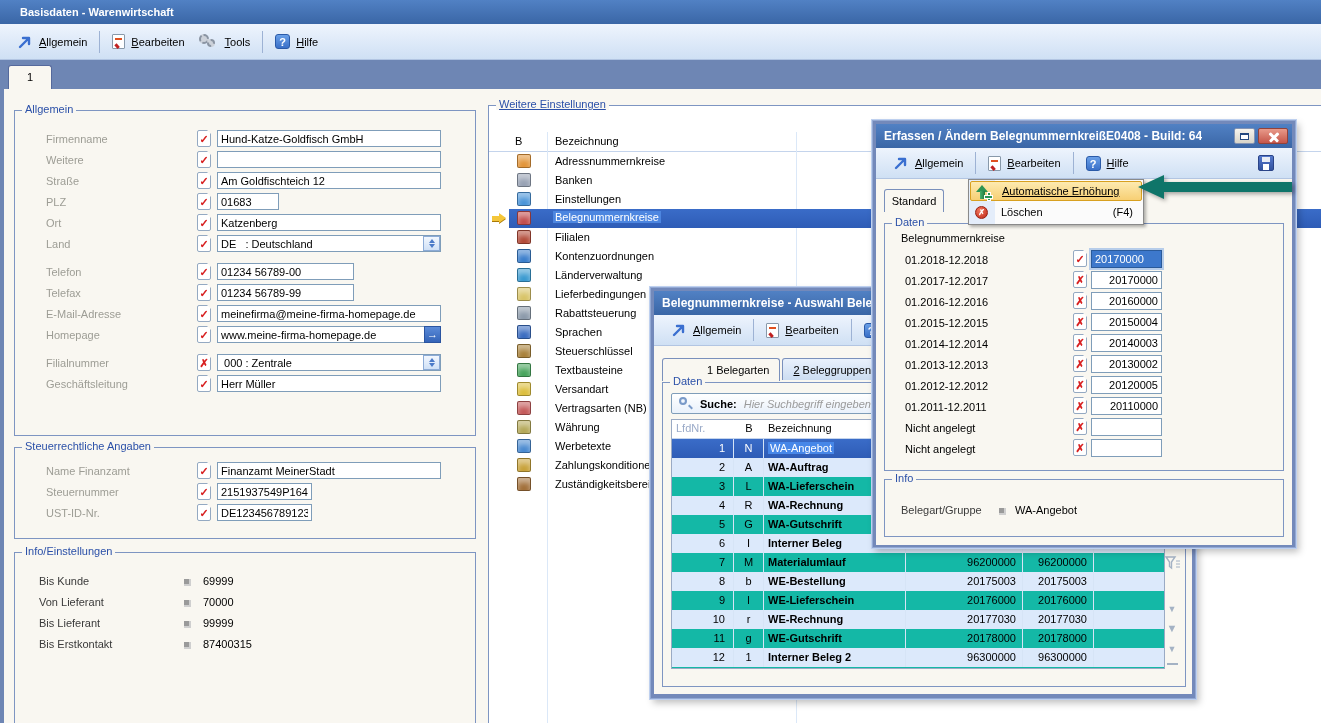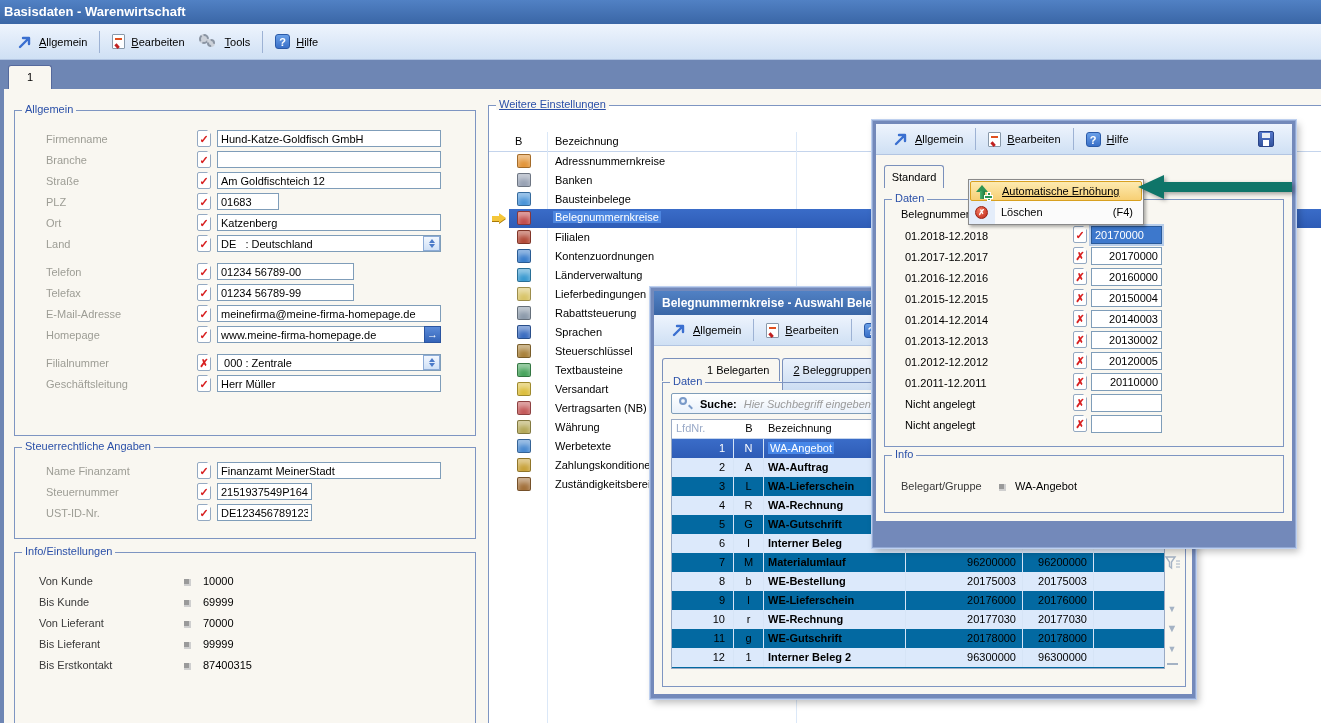--- a/index.html
+++ b/index.html
@@ -3,21 +3,21 @@
 <meta charset="utf-8">
 <style>
   html,body{margin:0;padding:0;background:#e0e0e0;}
   *{box-sizing:border-box;}
   .screen{position:relative;width:1321px;height:723px;overflow:hidden;background:#fff;
           font-family:"Liberation Sans",sans-serif;font-size:11px;color:#000;}
 
   
   .titlebar{position:absolute;left:0;top:0;width:100%;height:24px;
             background:linear-gradient(180deg,#5181c4,#3a66a6);color:#fff;
-            font-weight:bold;font-size:13px;line-height:24px;padding-left:4px;}
+            font-weight:bold;font-size:11px;line-height:24px;padding-left:20px;}
   .toolbar{display:flex;align-items:center;padding-left:10px;
            background:linear-gradient(#eef4fd,#cfe0f4);border-bottom:1px solid #b2c5e2;}
   .main-toolbar{position:absolute;left:0;top:24px;width:100%;height:36px;}
   .tbtn{display:flex;align-items:center;gap:6px;padding:3px 7px;cursor:default;}
   .tsep{width:1px;height:22px;background:#9db2d4;margin:0 5px;}
   .tabband{position:absolute;left:0;top:60px;width:100%;height:29px;background:#6e86b4;}
   .maintab{position:absolute;left:8px;top:5px;width:44px;height:24px;background:#f9f7f1;
            border:1px solid #55699c;border-bottom:none;border-radius:3px 3px 0 0;
            text-align:center;line-height:23px;}
   .content{position:absolute;left:0;top:89px;width:100%;height:634px;background:#f9f7f1;}
@@ -85,31 +85,31 @@
        box-shadow:0 0 0 1px #bed0ef,3px 4px 7px rgba(0,0,0,.25);}
   .dtitle{height:24px;background:linear-gradient(180deg,#5181c4,#3a66a6);color:#fff;
           font-weight:bold;font-size:12px;line-height:24px;padding:0 8px;
           white-space:nowrap;overflow:hidden;position:relative;}
   .dtoolbar{height:31px;position:relative;}
   .dbody{position:relative;background:#f9f7f1;}
 
   .dlg-auswahl{left:650px;top:287px;width:546px;height:412px;z-index:10;}
   .dlg-auswahl .dbody{height:348px;}
   .dtabs{position:absolute;left:8px;top:12px;display:flex;}
-  .dtab{height:32px;padding:0 10px;line-height:22px;border:1px solid #7a90bc;border-bottom:none;
+  .dtab{height:22px;padding:0 10px;line-height:22px;border:1px solid #7a90bc;border-bottom:none;
         border-radius:3px 3px 0 0;background:linear-gradient(#e9f1fc,#ccddf2);margin-right:2px;}
   .dtab.active{background:#f9f7f1;height:23px;padding-left:44px;}
   .fs-daten-a{left:8px;top:36px;width:524px;height:305px;}
   .search{position:absolute;left:8px;top:10px;width:494px;height:21px;border:1px solid #7f9db9;
         background:linear-gradient(#ffffff,#e9f1fb);display:flex;align-items:center;
         padding-left:6px;border-radius:2px;}
   .search .slbl{font-weight:bold;margin-left:7px;}
   .search .sph{font-style:italic;color:#9a9a9a;margin-left:7px;}
   .atable{position:absolute;left:8px;top:36px;width:494px;height:250px;border:1px solid #9aaac4;
-        background:#0369a1;overflow:hidden;}
+        background:#14b8a6;overflow:hidden;}
   .ahead{position:relative;height:19px;border-bottom:1px solid #c4d4ec;background:#fff;}
   .ahead .h-nr{position:absolute;left:4px;top:2px;color:#9aaac8;}
   .ahead .h-b{position:absolute;left:62px;width:30px;text-align:center;top:2px;}
   .ahead .h-bez{position:absolute;left:96px;top:2px;}
   .arow{position:relative;height:19px;}
   .arow:nth-of-type(even){background:#dce9fb;}
   .ca{position:absolute;top:0;height:19px;line-height:19px;}
   .ca.nr{left:0;width:62px;text-align:right;padding-right:8px;border-right:1px solid #d6e4f6;}
   .ca.code{left:62px;width:30px;text-align:center;border-right:1px solid #d6e4f6;}
   .ca.name{left:92px;width:142px;padding-left:4px;border-right:1px solid #d6e4f6;}
@@ -253,21 +253,21 @@
     <span class="legend">Allgemein</span>
     <div class="fgroup" style="top:18px;">
       <div class="frow">
         <span class="flabel">Firmenname</span>
         <span class="flag">
             <span class="mark">✓</span>
           </span>
         <input class="finput w-wide" value="Hund-Katze-Goldfisch GmbH" style="">
       </div>
       <div class="frow">
-        <span class="flabel">Branche</span>
+        <span class="flabel">Weitere</span>
         <span class="flag">
             <span class="mark">✓</span>
           </span>
         <input class="finput w-wide" value="" style="">
       </div>
       <div class="frow">
         <span class="flabel">Straße</span>
         <span class="flag">
             <span class="mark">✓</span>
           </span>
@@ -372,25 +372,20 @@
           </span>
         <input class="finput w-tax" value="DE123456789123" style="">
       </div>
     </div>
   </div>
 
   <div class="fs" style="left:14px;top:552px;width:462px;height:175px;">
     <span class="legend">Info/Einstellungen</span>
     <div class="fgroup" style="top:18px;">
 
-        <div class="irow">
-          <span class="ilabel">Von Kunde</span>
-          <span class="ibullet"></span>
-          <span class="ivalue">10000</span>
-        </div>
 
         <div class="irow">
           <span class="ilabel">Bis Kunde</span>
           <span class="ibullet"></span>
           <span class="ivalue">69999</span>
         </div>
 
         <div class="irow">
           <span class="ilabel">Von Lieferant</span>
           <span class="ibullet"></span>
@@ -430,21 +425,21 @@
 
         <div class="witem">
 
           <span class="wicon" style="background: rgb(152, 162, 180);"></span>
           <span class="wlabel">Banken</span>
         </div>
 
         <div class="witem">
 
           <span class="wicon" style="background: rgb(74, 148, 216);"></span>
-          <span class="wlabel">Bausteinbelege</span>
+          <span class="wlabel">Einstellungen</span>
         </div>
 
         <div class="witem selected">
           <span class="wmark">
             <span class="sh"></span>
             <span class="hd"></span>
           </span>
           <span class="wicon" style="background: rgb(194, 77, 77);"></span>
           <span class="wlabel">Belegnummernkreise</span>
         </div>
@@ -698,20 +693,32 @@
             <div class="tri">▼</div>
             <div class="tri" style="font-size:11px;">▼</div>
             <div><span class="tri">▼</span><div class="endline"></div></div>
           </div>
         </div>
       </div>
     </div>
   </div>
 
   <div class="dlg dlg-erfassen">
+    <div class="dtitle">
+      <span style="display:inline-block;max-width:345px;overflow:hidden;white-space:nowrap;">Erfassen / Ändern BelegnummernkreißE0408 - Build: 64</span>
+      <span class="wbtns">
+        <span class="btn-restore">
+            <i></i>
+          </span>
+        <span class="btn-close">
+            <i></i>
+            <b></b>
+          </span>
+      </span>
+    </div>
     <div class="toolbar dtoolbar">
       <div class="tbtn">
         <span class="ic ic-ne">
           <svg width="16" height="16">
               <path d="M3 13 L12 4 M12 4 h-6 M12 4 v6" stroke="#3a6fd0" stroke-width="2.4" fill="none" stroke-linecap="round"></path>
             </svg>
         </span>
         <span><u>A</u>llgemein</span>
       </div>
       <div class="tsep"></div>

